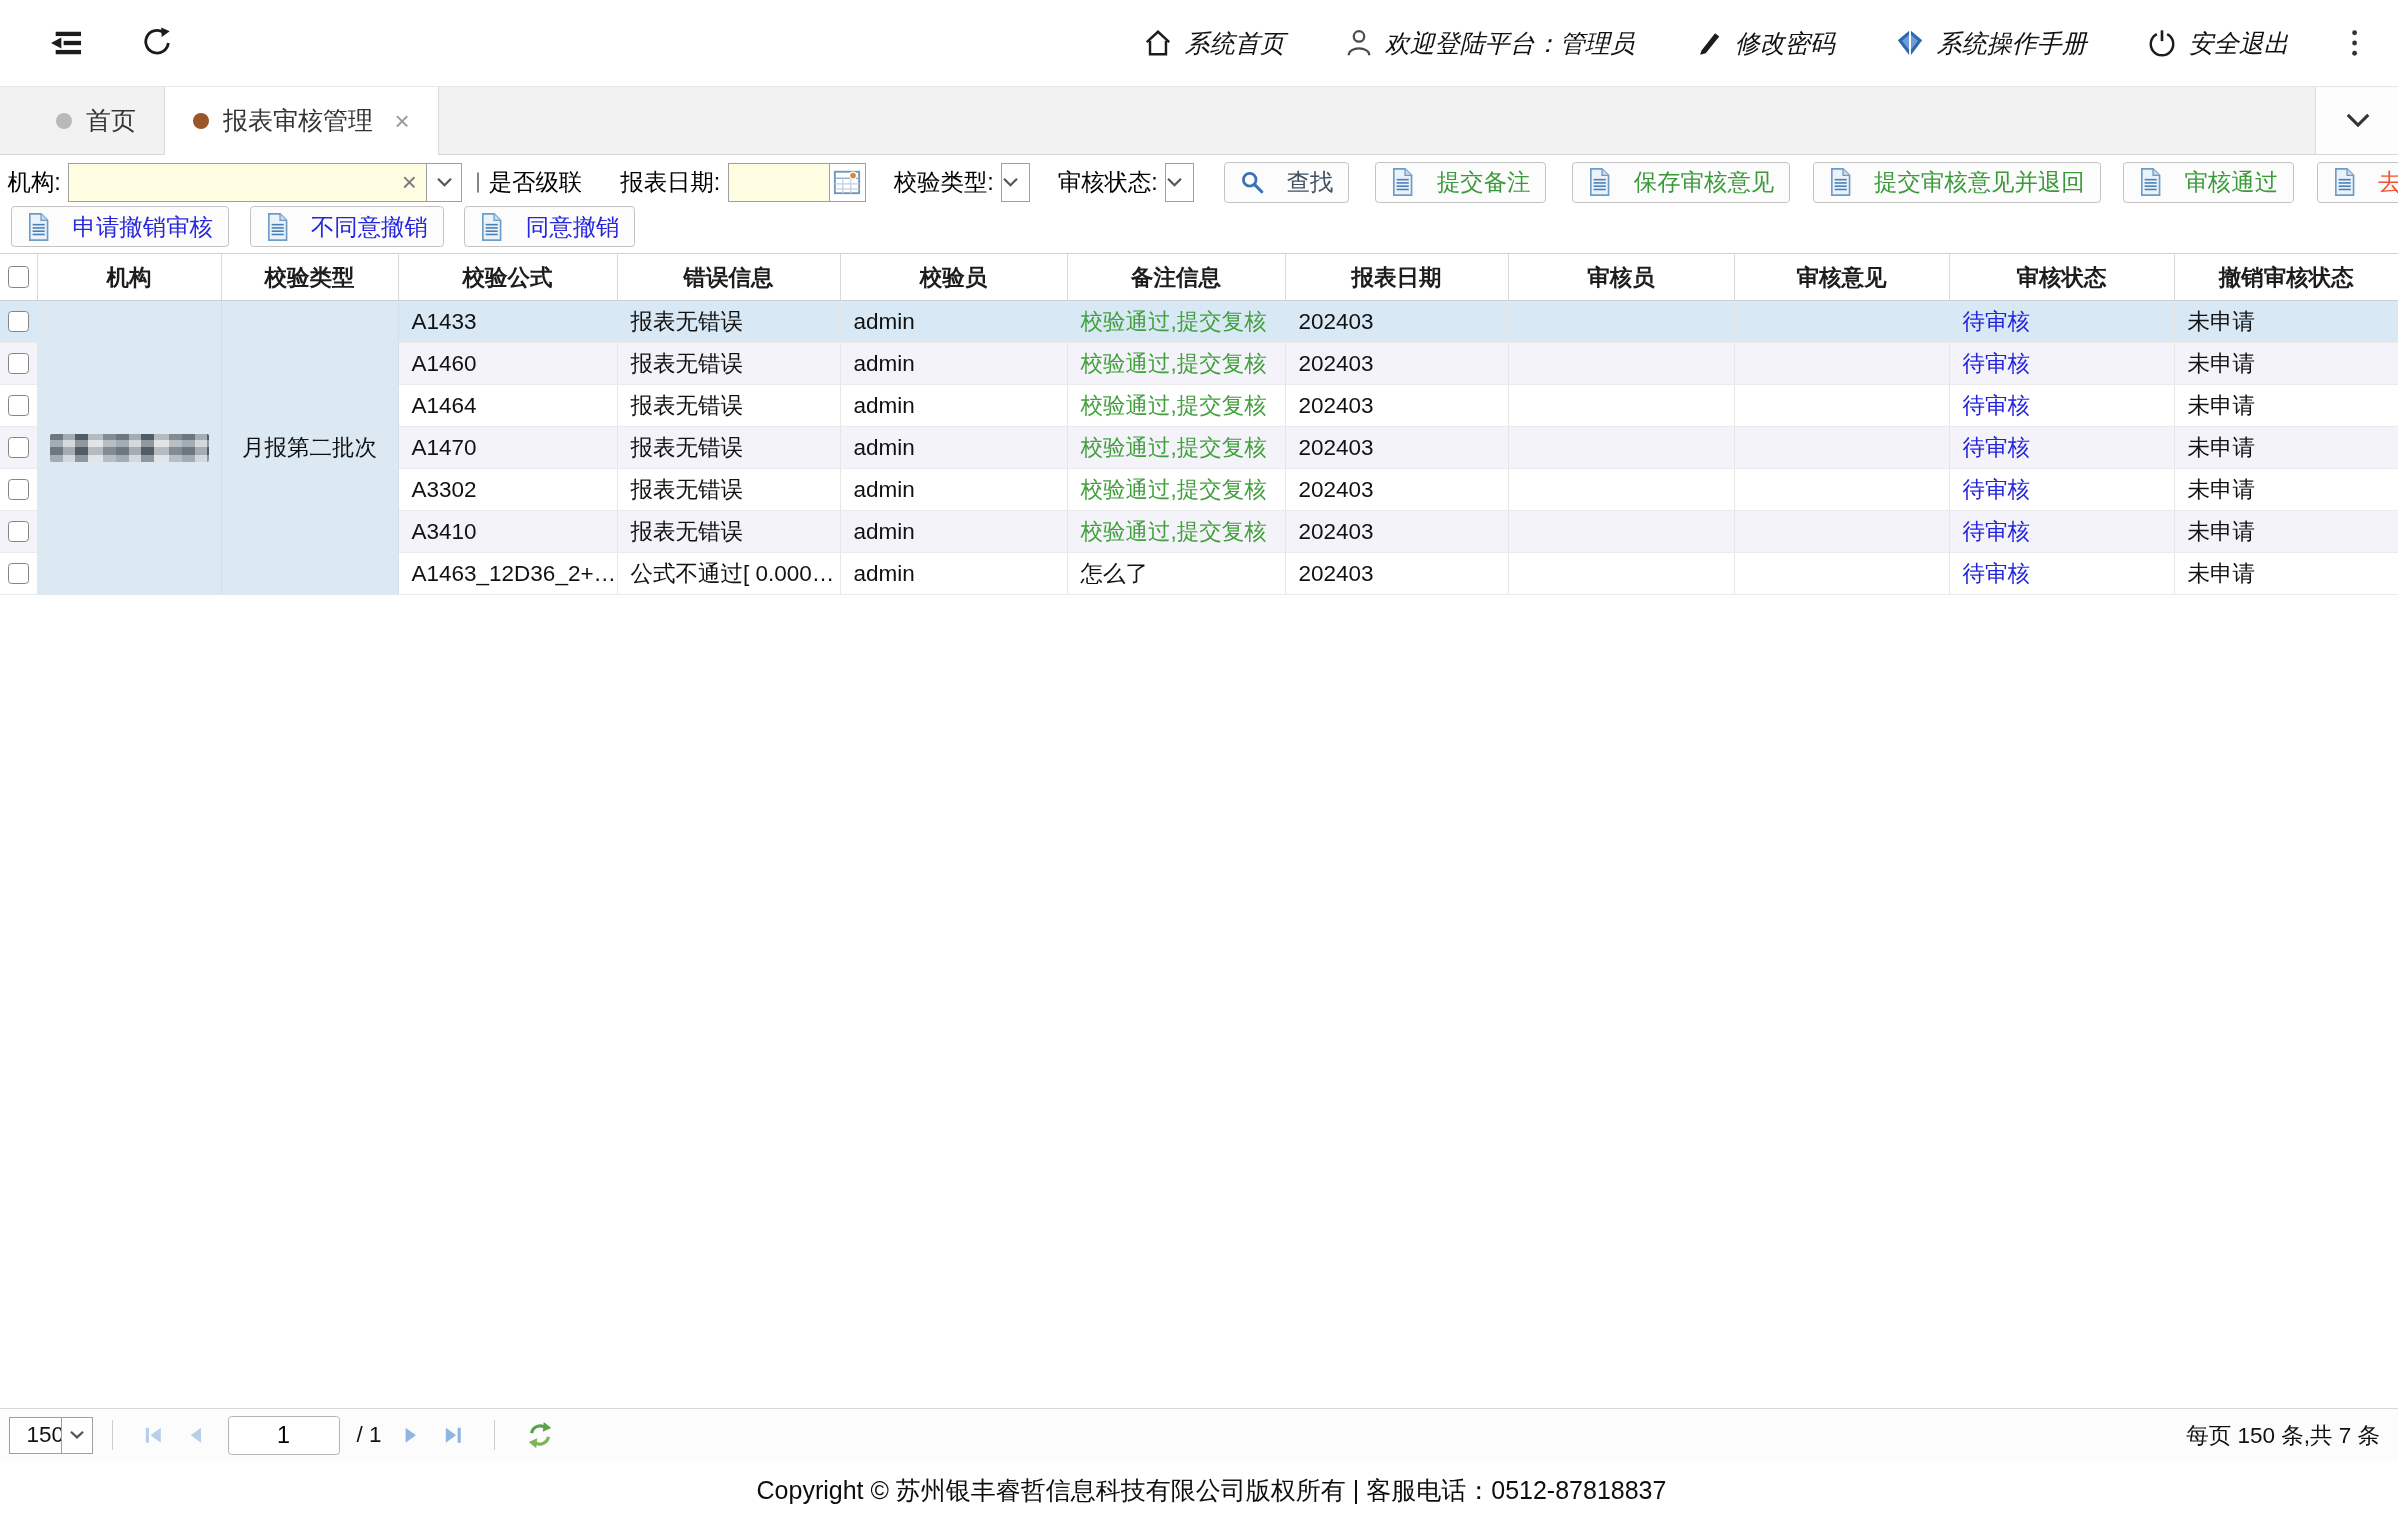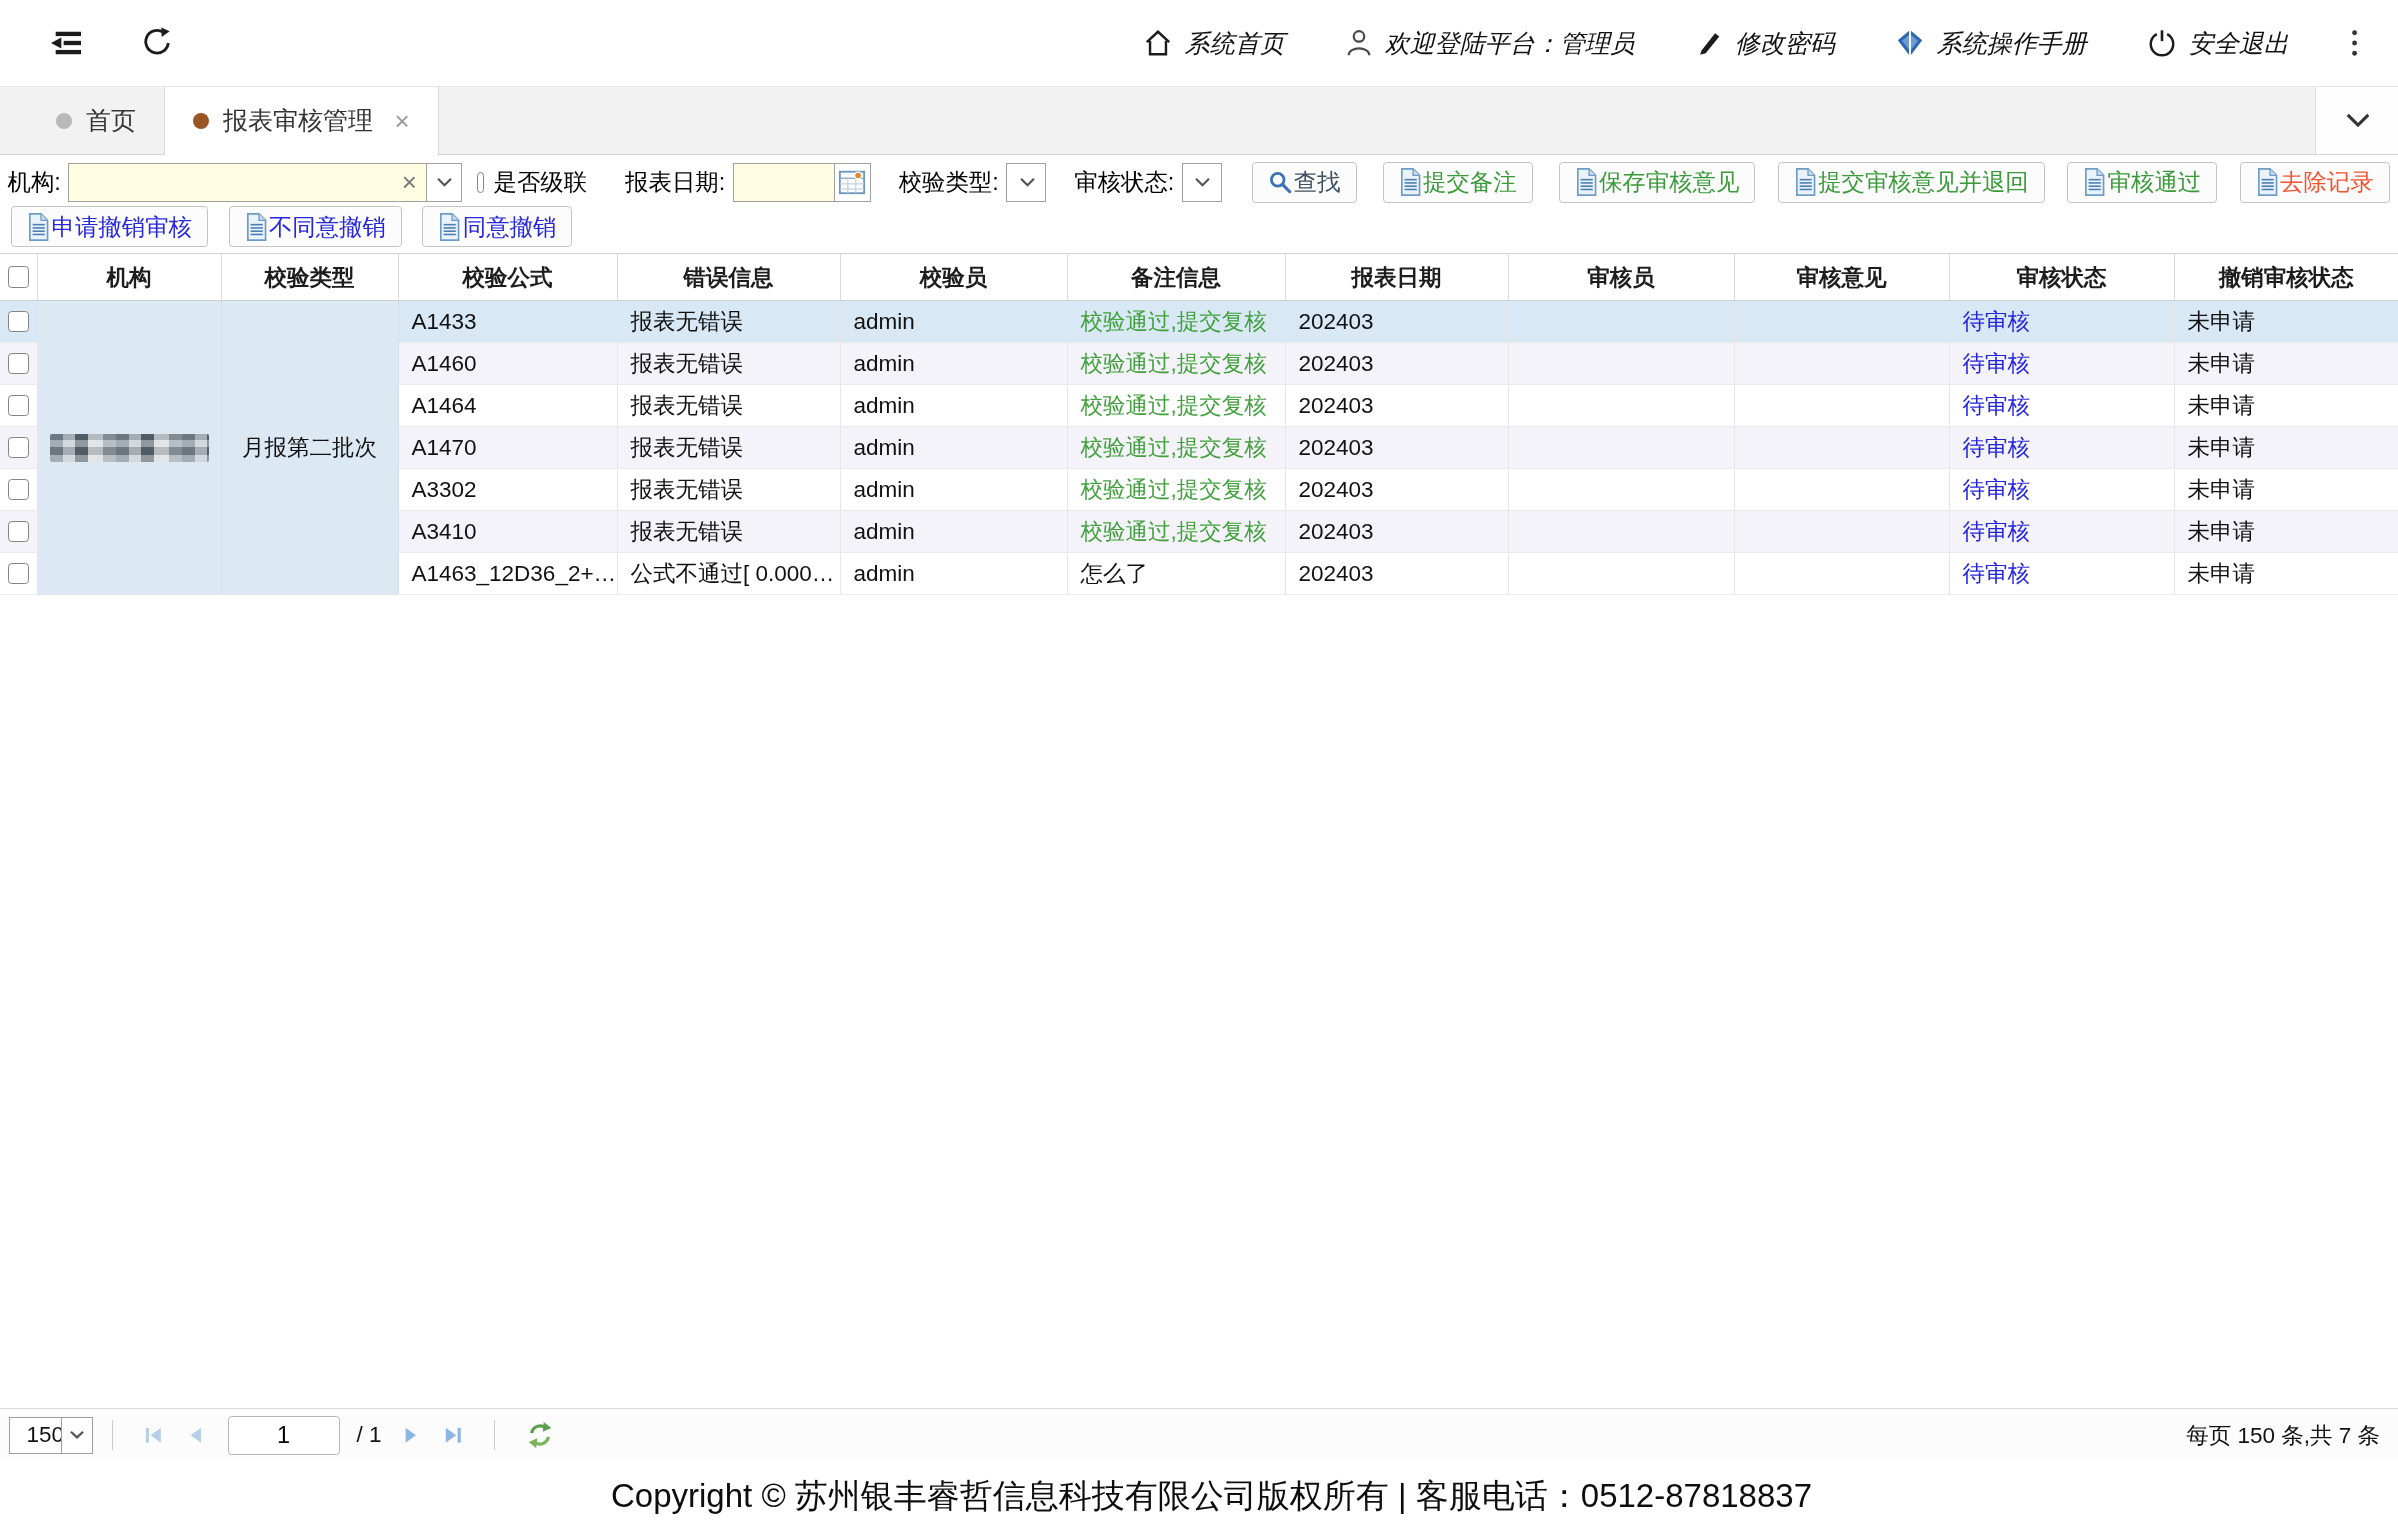--- a/index.html
+++ b/index.html
@@ -34,21 +34,21 @@
   .flabel { white-space:nowrap; color:#000; }
   .combo { display:flex; align-items:stretch; height:39px; margin-left:7.5px; }
   .combo-input { width:358px; background:#fffee3; border:0.9px solid #9f9f9f; border-right:none; display:flex; align-items:center; justify-content:flex-end; padding:0 9.4px; }
   .combo-clear { color:#7b7b7b; font-size:26px; line-height:1; cursor:pointer; }
   .combo-arrow { width:36px; background:#fff; border:0.9px solid #9f9f9f; display:flex; align-items:center; justify-content:center; cursor:pointer; }
   .cb { appearance:none; -webkit-appearance:none; width:21.5px; height:21.5px; border:1.9px solid #858585; border-radius:3.7px; background:#fff; display:block; cursor:pointer; }
   .datefield { display:flex; align-items:stretch; height:39px; margin-left:7.5px; }
   .date-input { width:101px; background:#fffee3; border:0.9px solid #9f9f9f; border-right:none; }
   .date-btn { width:37px; background:#fff; border:0.9px solid #9f9f9f; display:flex; align-items:center; justify-content:center; cursor:pointer; }
   .selectbox { height:39px; width:126px; border:0.9px solid #9f9f9f; background:#fff; margin-left:7.5px; display:flex; align-items:center; justify-content:flex-end; padding-right:9.4px; cursor:pointer; }
-  .btn { height:41px; display:flex; align-items:center; gap:1px; padding:0 15px; background:#fcfcfc; border:0.9px solid #c3c3c3; border-radius:3.7px; font-size:23.4px; cursor:pointer; white-space:nowrap; }
+  .btn { height:41px; display:flex; align-items:center; gap:22px; padding:0 15px; background:#fcfcfc; border:0.9px solid #c3c3c3; border-radius:3.7px; font-size:23.4px; cursor:pointer; white-space:nowrap; }
   .btn-search { color:#3e4f60; }
   .btn-green { color:#3a9a3a; }
   .btn-red { color:#f4522e; }
   .btn-blue { color:#2626dd; }
   .toolbar2 { height:47px; display:flex; align-items:center; gap:20.6px; padding:0 0 5.6px 11.2px; background:#fff; }
 
   
   table.grid { width:2123px; border-collapse:collapse; table-layout:fixed; font-size:22.5px; }
   .grid th { height:47px; font-weight:bold; color:#1d1d1d; background:#fff; border-top:0.9px solid #d2d2d2; border-bottom:0.9px solid #cfcfcf; border-right:0.9px solid #d9d9d9; text-align:center; white-space:nowrap; overflow:hidden; }
   .grid th:last-child, .grid td:last-child { border-right:none; }
@@ -74,21 +74,21 @@
   .psize { display:flex; align-items:stretch; height:37px; }
   .psize-val { width:52px; border:0.9px solid #9f9f9f; border-right:none; background:#fff; display:flex; align-items:center; padding-left:16px; }
   .psize-arrow { width:32px; border:0.9px solid #9f9f9f; background:#fff; display:flex; align-items:center; justify-content:center; }
   .vsep { width:0.9px; height:30px; background:#ccc; margin:0 19px; }
   .pg-ico { margin:0 11.2px; cursor:pointer; }
   .page-input { width:112px; height:39px; border:0.9px solid #b5b5b5; border-radius:3.7px; text-align:center; font-size:23.4px; font-family:inherit; margin:0 9.4px; background:#fff; }
   .page-total { margin:0 7.5px; }
   .pg-summary { margin-left:auto; white-space:nowrap; }
 
   
-  .footer { height:62px; background:#fff; display:flex; align-items:flex-start; justify-content:center; padding-top:13px; font-size:33px; color:#0d0d0d;padding-left:24px; }
+  .footer { height:62px; background:#fff; display:flex; align-items:flex-start; justify-content:center; padding-top:13px; font-size:25px; color:#0d0d0d;padding-left:24px; }
 </style>
 </head>
 <body>
 
 <div class="topbar">
   <div class="topbar-left">
     <span class="icon-btn">
       <svg width="34" height="30" viewBox="0 0 36 32">
         <g fill="#1c1c1c">
           <rect x="7" y="4" width="27" height="4.6"></rect>

